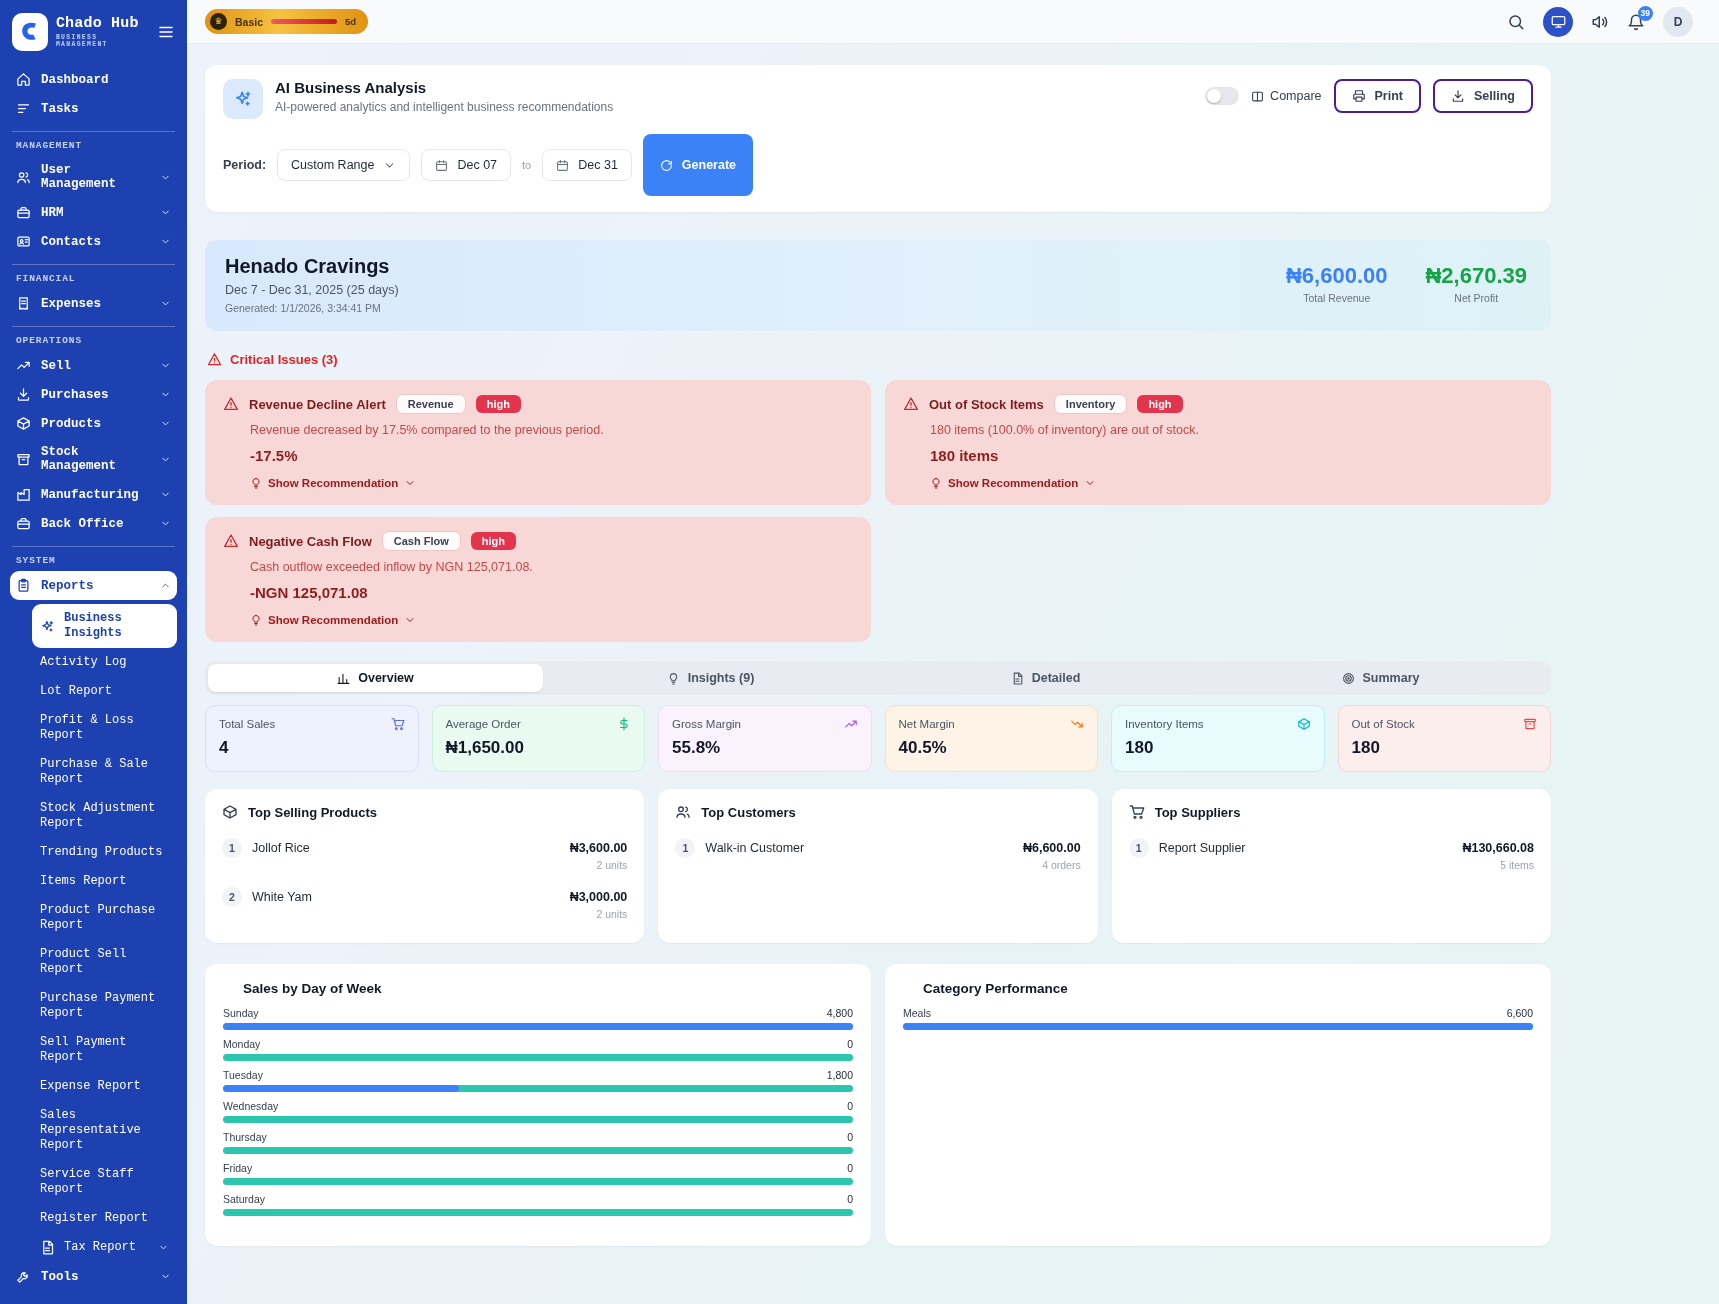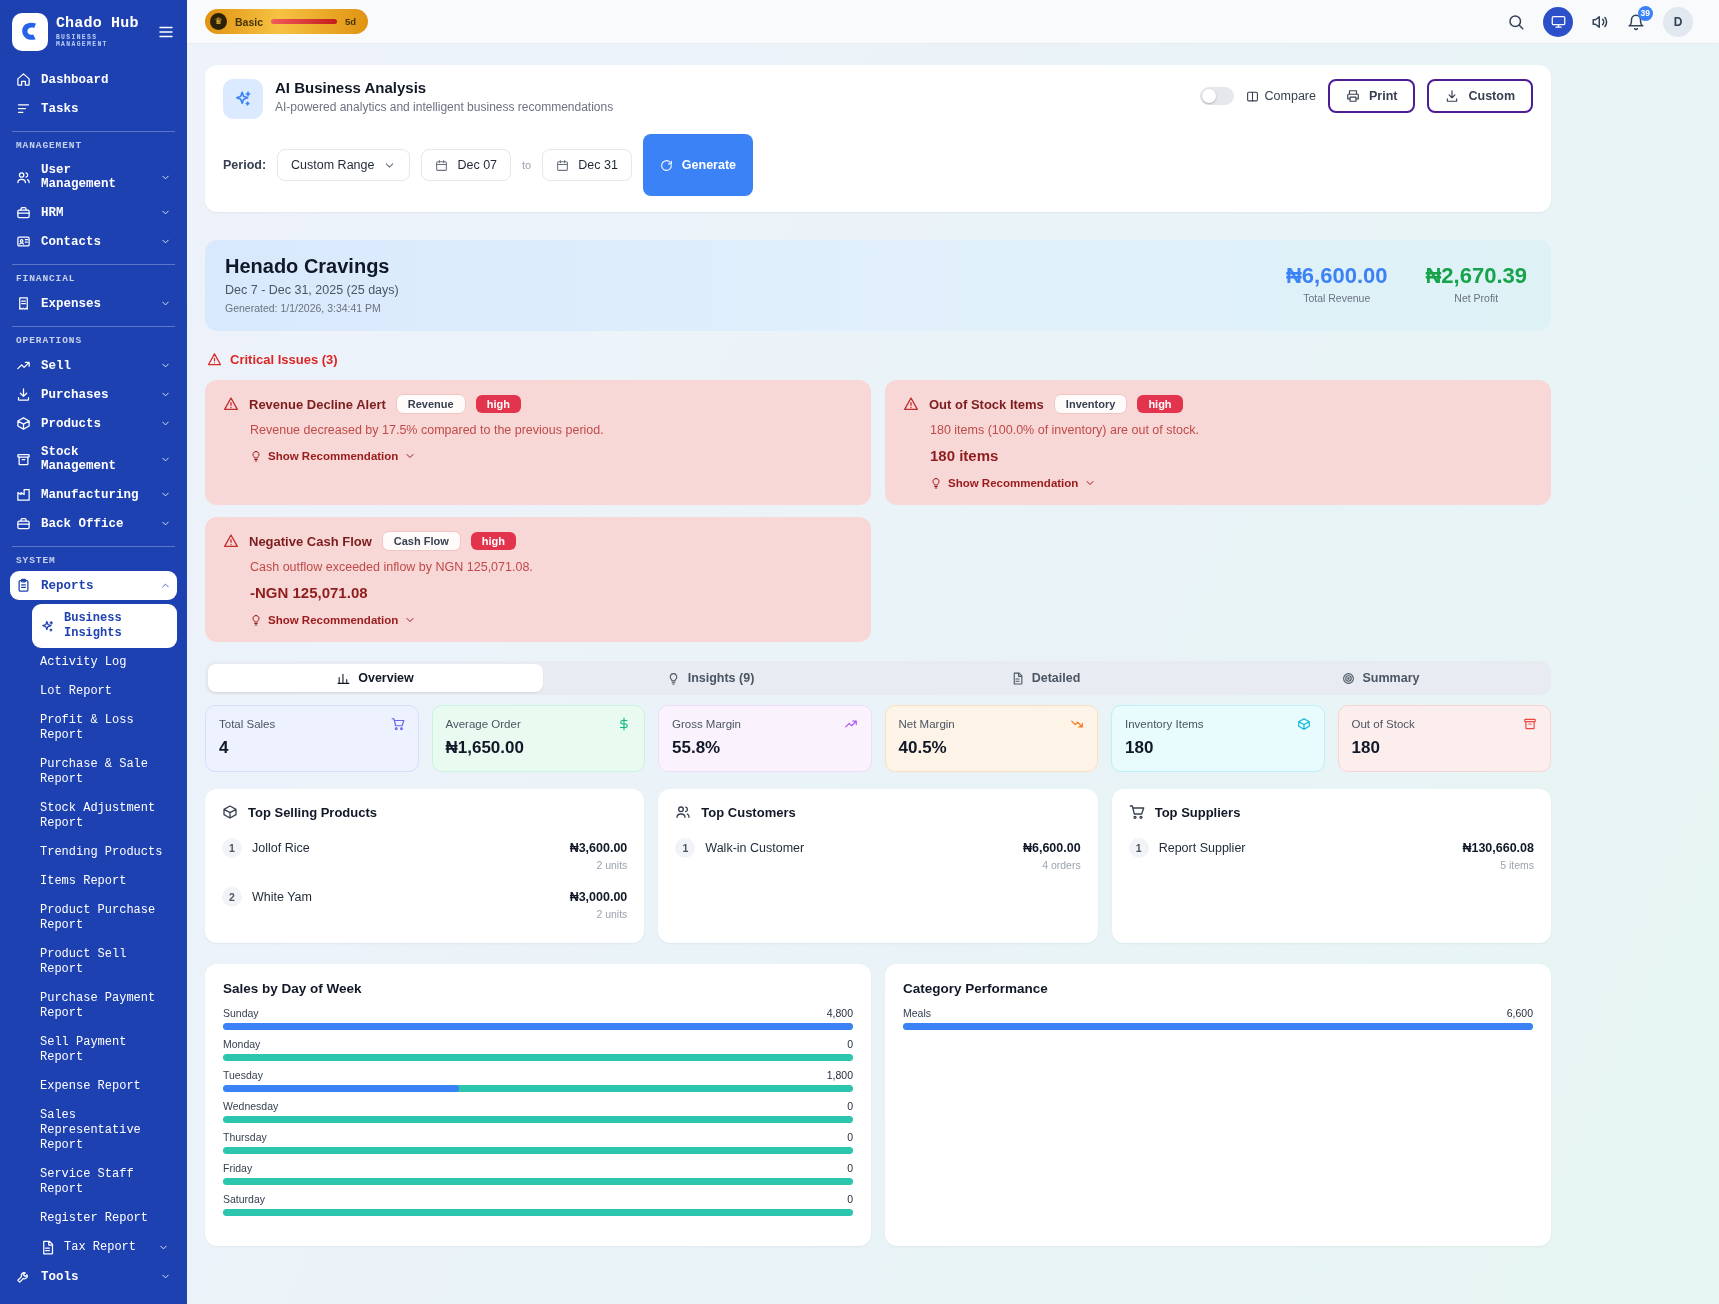--- a/index.html
+++ b/index.html
@@ -121,21 +121,21 @@
   .list-item { display:flex; align-items:flex-start; gap:10px; padding:8px 0; }
   .rank { width:20px; height:20px; border-radius:50%; background:#f1f3f6; color:#4b5563; font-size:10.5px; font-weight:600; display:flex; align-items:center; justify-content:center; flex:none; }
   .li-name { font-size:12.5px; color:#1f2937; padding-top:3px; }
   .li-right { margin-left:auto; text-align:right; }
   .li-val { font-size:12.5px; font-weight:700; color:#111827; }
   .li-sub { font-size:10.5px; color:#9ca3af; margin-top:3px; }
 
   
   .charts { display:grid; grid-template-columns:1fr 1fr; gap:14px; }
   .chart-card { padding:17px 18px 22px; }
-  .chart-title { font-size:13.5px; font-weight:700; margin-bottom:11px; }
+  .chart-title { font-size:13.5px; font-weight:700; margin-bottom:11px;margin-left:20px; }
   .bar-row { margin-bottom:8px; }
   .bar-head { display:flex; justify-content:space-between; font-size:10.5px; color:#374151; margin-bottom:4px; }
   .bar-head .val { color:#1f2937; }
   .bar-track { height:7px; border-radius:4px; background:#2cc5ad; overflow:hidden; }
   .bar-fill { height:100%; background:#3b82f6; border-radius:4px; width:0; }
 </style>
 </head>
 <body>
 
 <svg width="0" height="0" style="position:absolute">
@@ -543,21 +543,21 @@
           <button class="btn">
               <svg class="ic">
                 <use href="#i-printer"></use>
               </svg>
               <span>Print</span>
             </button>
           <button class="btn">
               <svg class="ic">
                 <use href="#i-download"></use>
               </svg>
-              <span>Custom</span>
+              <span>Selling</span>
             </button>
         </div>
       </div>
       <div class="period-row">
         <span class="period-label">Period:</span>
         <span class="selectbox">
             <span>Custom Range</span>
             <svg class="ic">
               <use href="#i-chevdown"></use>
             </svg>
@@ -612,20 +612,21 @@
       <div class="crit-card">
         <div class="crit-title-row">
           <svg class="ic">
               <use href="#i-alert"></use>
             </svg>
           <span class="crit-title">Revenue Decline Alert</span>
           <span class="crit-tag">Revenue</span>
           <span class="crit-sev">high</span>
         </div>
         <div class="crit-desc">Revenue decreased by 17.5% compared to the previous period.</div>
+        <div class="crit-impact">-17.5%</div>
         <div class="crit-show">
             <svg class="ic">
               <use href="#i-bulb"></use>
             </svg>
             <span>Show Recommendation</span>
             <svg class="ic">
               <use href="#i-chevdown"></use>
             </svg>
           </div>
       </div>

